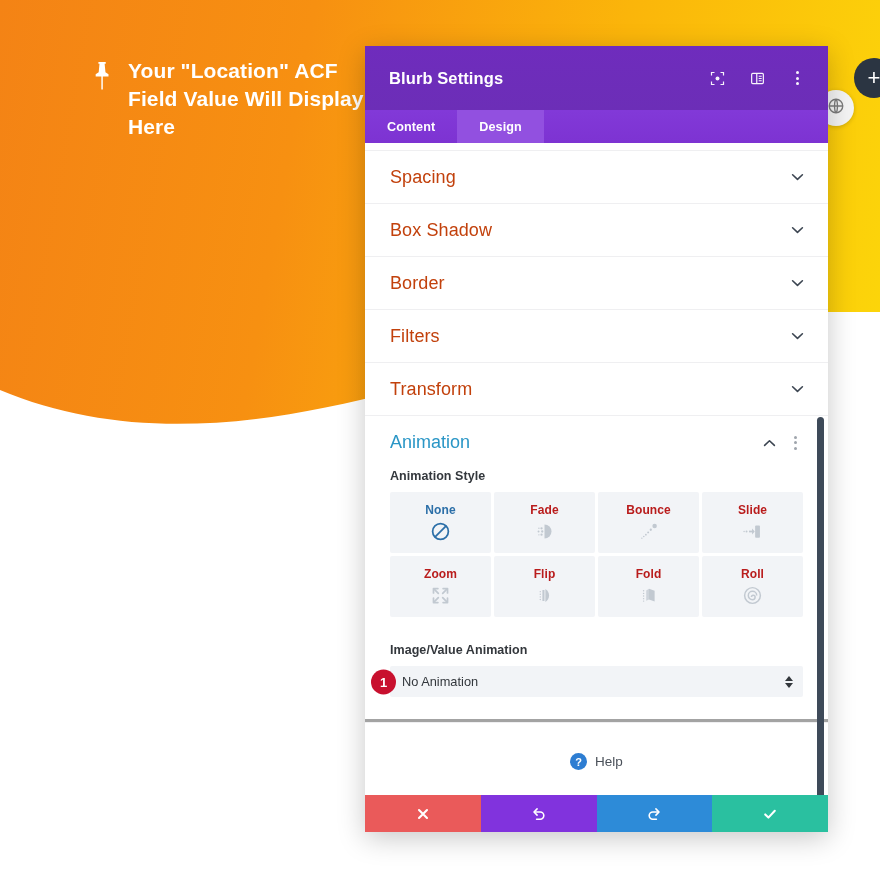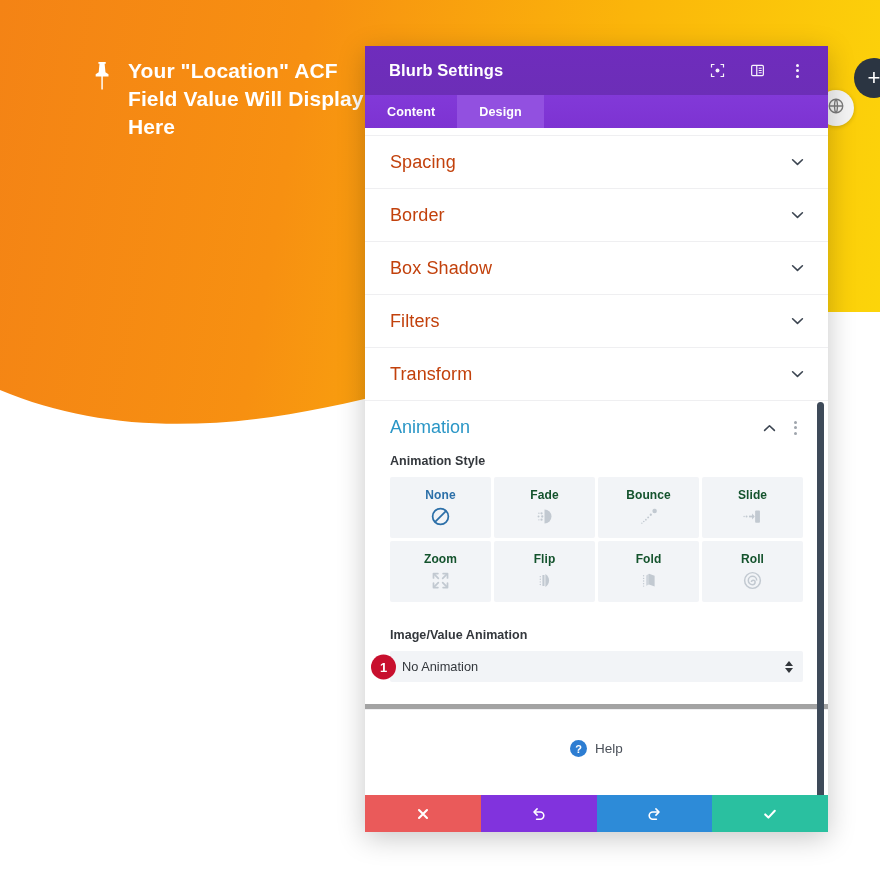--- a/index.html
+++ b/index.html
@@ -84,21 +84,21 @@
     background: #ffffff;
     box-shadow: 0 6px 26px rgba(0,0,0,.22);
     display: flex;
     flex-direction: column;
     overflow: hidden;
   }
 
   .modal-header {
     background: #6c2eb9;
     background: linear-gradient(180deg,#6f2cbd 0%,#6c2eb7 100%);
-    height: 49px;
+    height: 64px;
     display: flex; align-items: center;
     padding: 0 22px 0 24px;
     flex: 0 0 auto;
   }
   .modal-title {
     color: #fff;
     font-size: 16.5px;
     font-weight: 700;
     flex: 1 1 auto;
     letter-spacing: .1px;
@@ -163,21 +163,21 @@
     font-weight: 400;
     letter-spacing: .1px;
   }
   .chev {
     width: 13px; height: 8px;
     color: #3c4551;
   }
   .chev svg { width: 100%; height: 100%; display: block; }
 
   .section-open {
-    border-bottom: 5px solid #a3a3a3;
+    border-bottom: 3px solid #a3a3a3;
     padding: 0 0 22px 0;
   }
   .section-open-head {
     height: 53px;
     display: flex; align-items: center;
     padding: 0 24px 0 25px;
   }
   .section-open-head .label {
     flex: 1 1 auto;
     font-size: 18px;
@@ -209,21 +209,21 @@
     flex-direction: column;
     align-items: center;
     justify-content: center;
     gap: 4px;
     cursor: pointer;
     border-radius: 2px;
   }
   .anim-cell .name {
     font-size: 12px;
     font-weight: 700;
-    color: #14532d;
+    color: #b91c1c;
     letter-spacing: .1px;
   }
   .anim-cell.selected .name { color: #2c6fa8; }
   .anim-cell .glyph { width: 21px; height: 21px; color: #c2c9d1; }
   .anim-cell.selected .glyph { color: #2c6fa8; }
   .anim-cell .glyph svg { width: 100%; height: 100%; display: block; }
 
   .select-wrap {
     position: relative;
     margin-top: 2px;
@@ -383,30 +383,30 @@
         <div class="section-row">
           <span class="label">Spacing</span>
           <span class="chev">
             <svg viewBox="0 0 14 9" fill="none" stroke="currentColor" stroke-width="1.8" stroke-linecap="round" stroke-linejoin="round">
                 <path d="M1.5 2 7 7.2 12.5 2"></path>
               </svg>
           </span>
         </div>
 
         <div class="section-row">
-          <span class="label">Border</span>
+          <span class="label">Box Shadow</span>
           <span class="chev">
             <svg viewBox="0 0 14 9" fill="none" stroke="currentColor" stroke-width="1.8" stroke-linecap="round" stroke-linejoin="round">
                 <path d="M1.5 2 7 7.2 12.5 2"></path>
               </svg>
           </span>
         </div>
 
         <div class="section-row">
-          <span class="label">Box Shadow</span>
+          <span class="label">Border</span>
           <span class="chev">
             <svg viewBox="0 0 14 9" fill="none" stroke="currentColor" stroke-width="1.8" stroke-linecap="round" stroke-linejoin="round">
                 <path d="M1.5 2 7 7.2 12.5 2"></path>
               </svg>
           </span>
         </div>
 
         <div class="section-row">
           <span class="label">Filters</span>
           <span class="chev">

